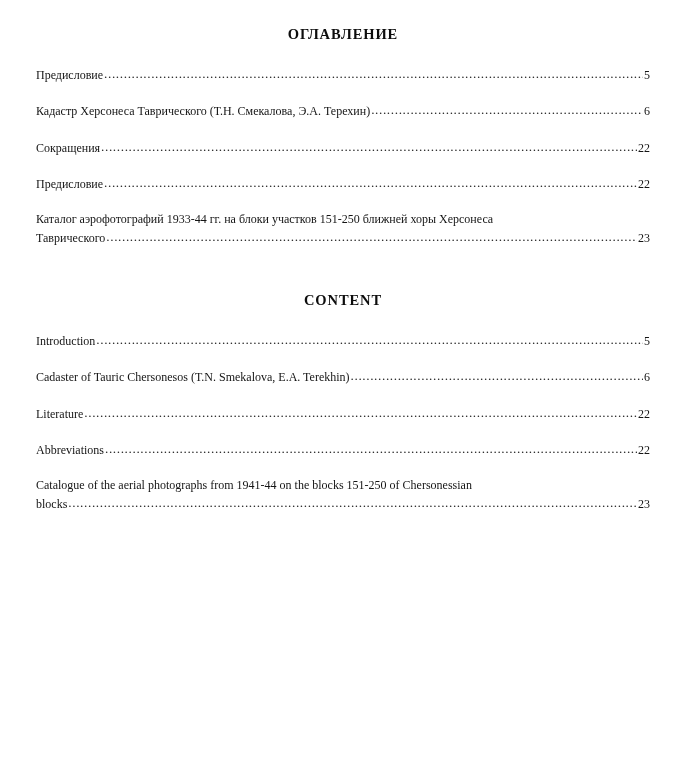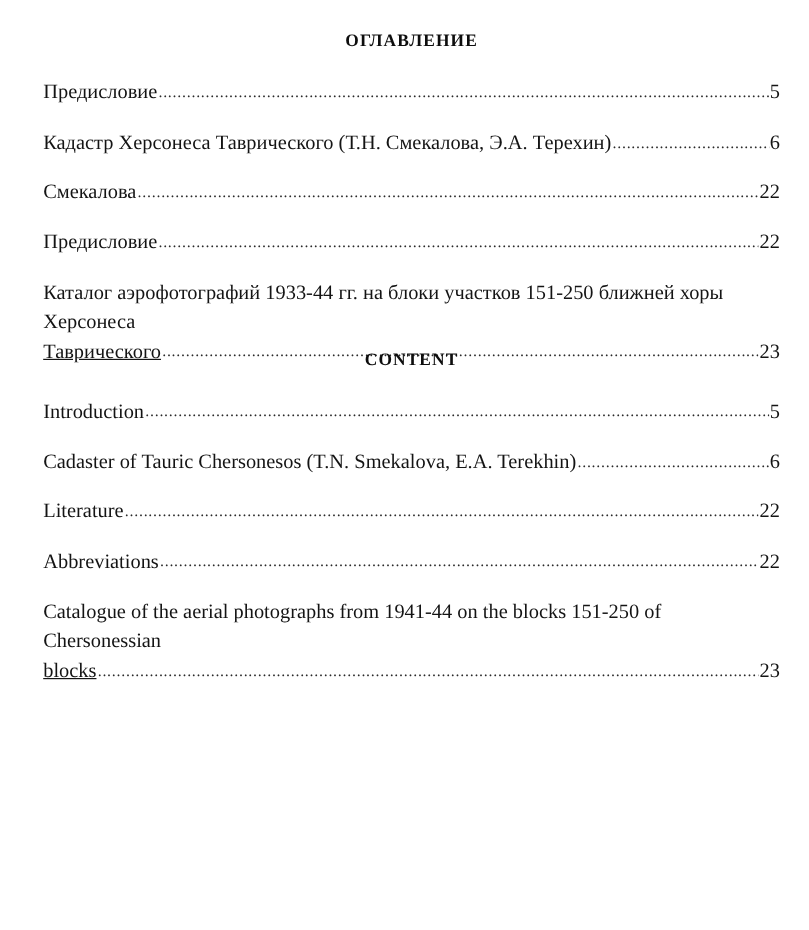--- a/index.html
+++ b/index.html
@@ -37,21 +37,21 @@
     font-size: 14.5px;
     font-weight: bold;
     letter-spacing: 0.9px;
     margin: 0 0 22px 0;
     color: #0d0d0d;
   }
 
   .toc-entry {
     display: block;
     margin-bottom: 17px;
-    font-size: 17px;
+    font-size: 12px;
     line-height: 1.45;
     color: #141414;
     position: relative;
   }
   .toc-entry .row {
     display: flex;
     align-items: baseline;
     width: 100%;
   }
   .toc-entry .label {
@@ -80,21 +80,20 @@
     display: block;
     white-space: normal;
   }
   .toc-entry.wrap .second {
     display: flex;
     align-items: baseline;
     width: 100%;
   }
   .toc-entry.wrap .second .label {
     white-space: nowrap;
-    text-decoration: underline;
   }
 
   .leader-dots::before {
     content: "...............................................................................................................................................................................................................................................................";
   }
 </style>
 </head>
 <body>
 
 <div class="page">
@@ -113,21 +112,21 @@
     <div class="toc-entry">
       <div class="row">
         <span class="label">Кадастр Херсонеса Таврического (Т.Н. Смекалова, Э.А. Терехин)</span>
         <span class="leader leader-dots"></span>
         <span class="page-num">6</span>
       </div>
     </div>
 
     <div class="toc-entry">
       <div class="row">
-        <span class="label">Смекалова</span>
+        <span class="label">Сокращения</span>
         <span class="leader leader-dots"></span>
         <span class="page-num">22</span>
       </div>
     </div>
 
     <div class="toc-entry">
       <div class="row">
         <span class="label">Предисловие</span>
         <span class="leader leader-dots"></span>
         <span class="page-num">22</span>

